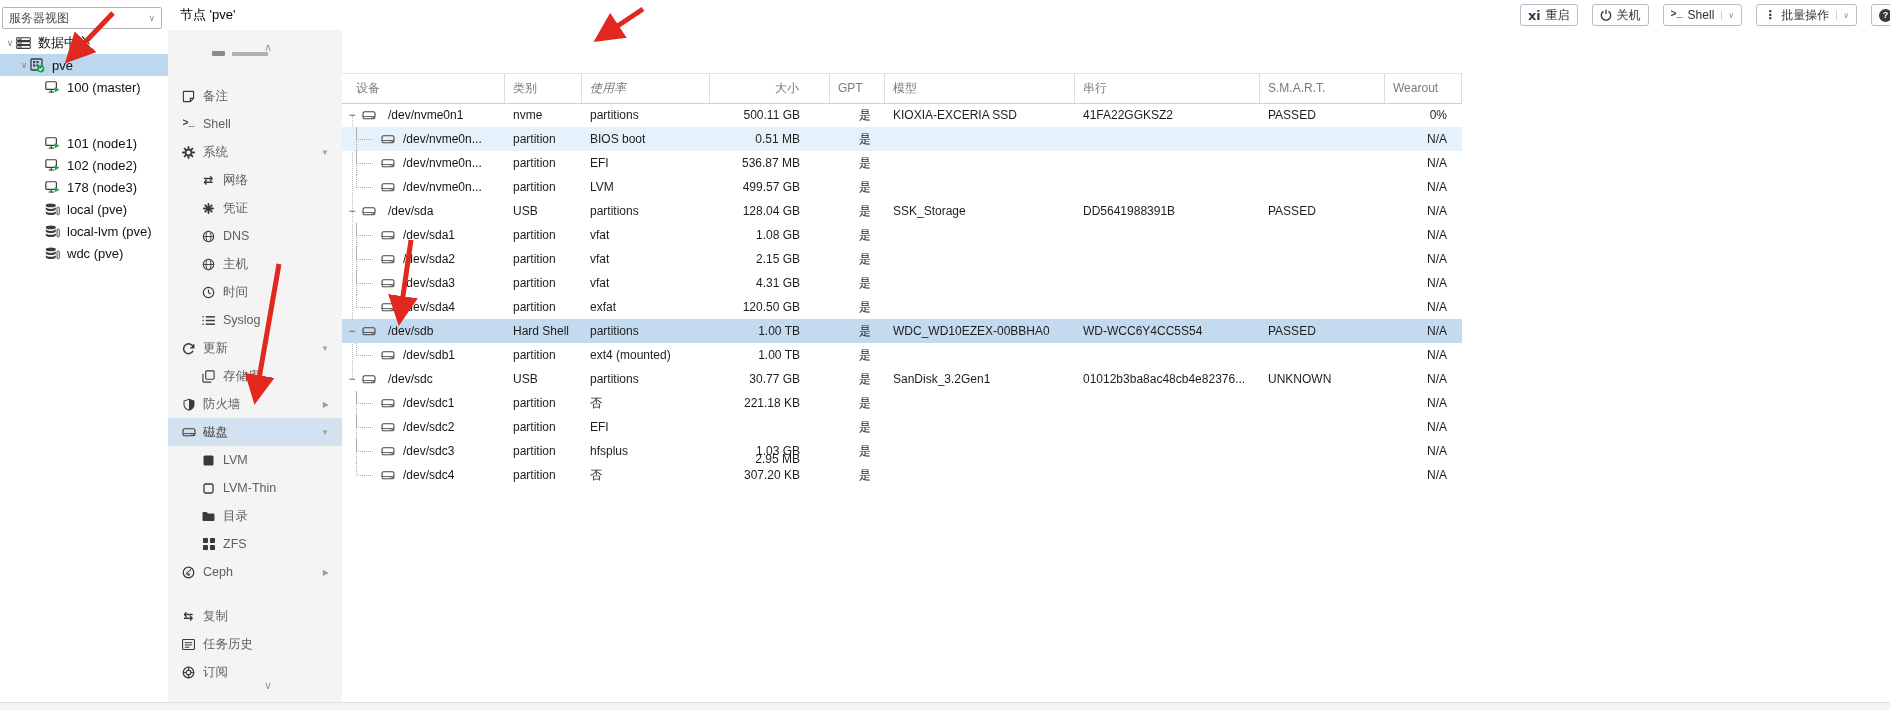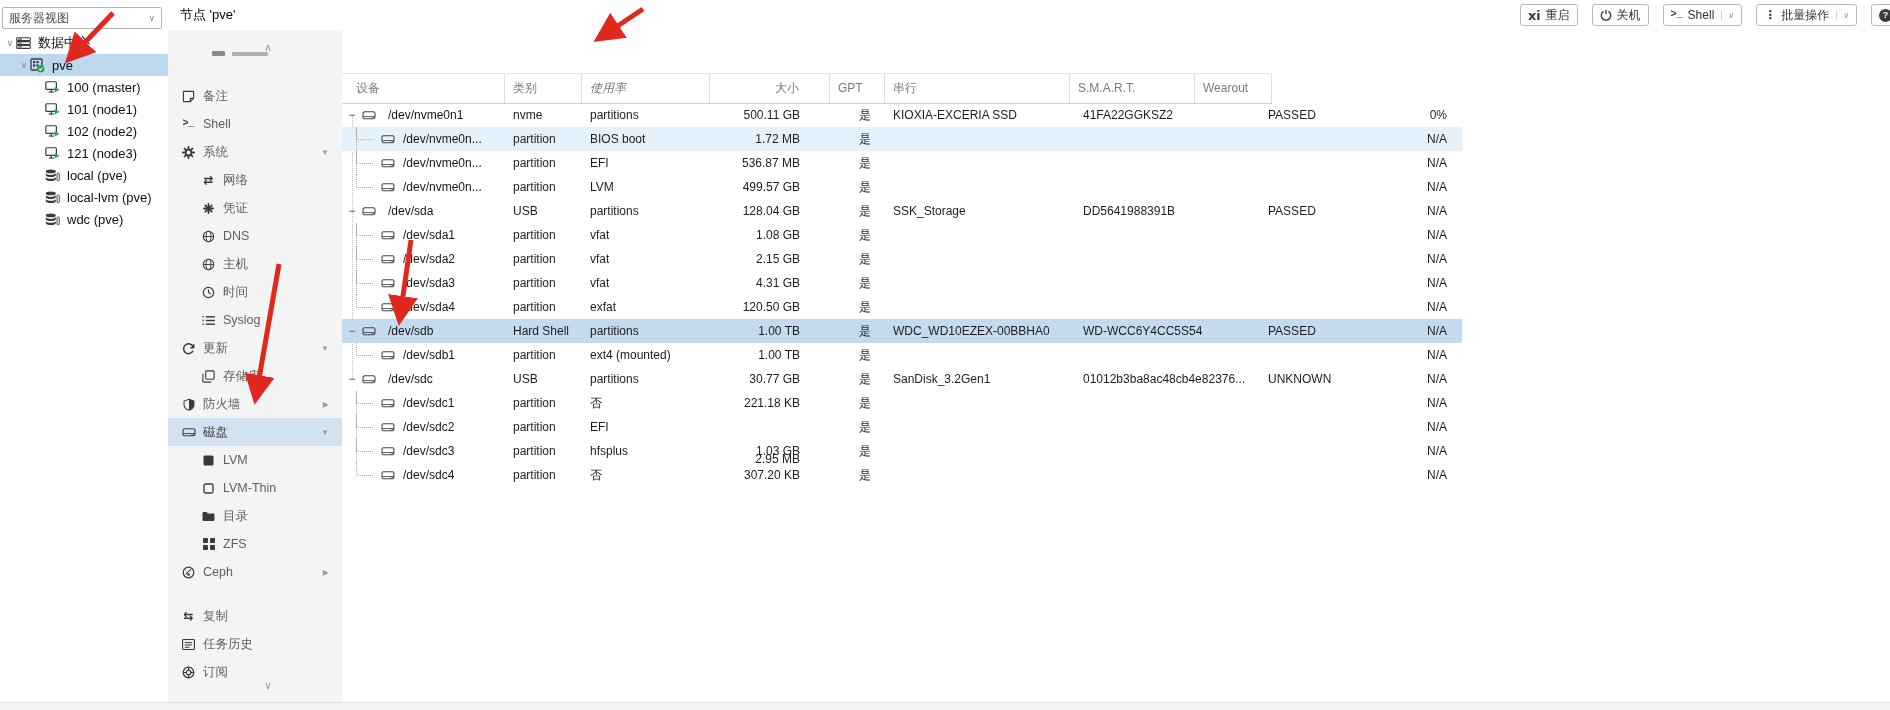--- a/index.html
+++ b/index.html
@@ -127,55 +127,55 @@
         <span class="ticon">
           <svg viewBox="0 0 16 13" width="15" height="12">
             <rect x="0.8" y="0.8" width="11.4" height="8.2" rx="1" fill="none" stroke="currentColor" stroke-width="1.3"></rect>
             <line x1="4" y1="12" x2="9.4" y2="12" stroke="currentColor" stroke-width="1.3"></line>
             <line x1="6.6" y1="9.4" x2="6.6" y2="12" stroke="currentColor" stroke-width="1.3"></line>
             <path d="M10.4 6.4l5.2 3-5.2 3z" fill="#12b347"></path>
           </svg>
         </span>
         <span class="tlabel">100 (master)</span>
       </div>
+      <div class="tree-item" style="padding-left: 32px; margin-top: 34px;">
+        <span class="tspacer"></span>
+        <span class="ticon">
+          <svg viewBox="0 0 16 13" width="15" height="12">
+            <rect x="0.8" y="0.8" width="11.4" height="8.2" rx="1" fill="none" stroke="currentColor" stroke-width="1.3"></rect>
+            <line x1="4" y1="12" x2="9.4" y2="12" stroke="currentColor" stroke-width="1.3"></line>
+            <line x1="6.6" y1="9.4" x2="6.6" y2="12" stroke="currentColor" stroke-width="1.3"></line>
+            <path d="M10.4 6.4l5.2 3-5.2 3z" fill="#12b347"></path>
+          </svg>
+        </span>
+        <span class="tlabel">101 (node1)</span>
+      </div>
       <div class="tree-item" style="padding-left: 32px;">
         <span class="tspacer"></span>
         <span class="ticon">
           <svg viewBox="0 0 16 13" width="15" height="12">
             <rect x="0.8" y="0.8" width="11.4" height="8.2" rx="1" fill="none" stroke="currentColor" stroke-width="1.3"></rect>
             <line x1="4" y1="12" x2="9.4" y2="12" stroke="currentColor" stroke-width="1.3"></line>
             <line x1="6.6" y1="9.4" x2="6.6" y2="12" stroke="currentColor" stroke-width="1.3"></line>
             <path d="M10.4 6.4l5.2 3-5.2 3z" fill="#12b347"></path>
           </svg>
         </span>
-        <span class="tlabel">101 (node1)</span>
+        <span class="tlabel">102 (node2)</span>
       </div>
       <div class="tree-item" style="padding-left: 32px;">
         <span class="tspacer"></span>
         <span class="ticon">
           <svg viewBox="0 0 16 13" width="15" height="12">
             <rect x="0.8" y="0.8" width="11.4" height="8.2" rx="1" fill="none" stroke="currentColor" stroke-width="1.3"></rect>
             <line x1="4" y1="12" x2="9.4" y2="12" stroke="currentColor" stroke-width="1.3"></line>
             <line x1="6.6" y1="9.4" x2="6.6" y2="12" stroke="currentColor" stroke-width="1.3"></line>
             <path d="M10.4 6.4l5.2 3-5.2 3z" fill="#12b347"></path>
           </svg>
         </span>
-        <span class="tlabel">102 (node2)</span>
-      </div>
-      <div class="tree-item" style="padding-left: 32px;">
-        <span class="tspacer"></span>
-        <span class="ticon">
-          <svg viewBox="0 0 16 13" width="15" height="12">
-            <rect x="0.8" y="0.8" width="11.4" height="8.2" rx="1" fill="none" stroke="currentColor" stroke-width="1.3"></rect>
-            <line x1="4" y1="12" x2="9.4" y2="12" stroke="currentColor" stroke-width="1.3"></line>
-            <line x1="6.6" y1="9.4" x2="6.6" y2="12" stroke="currentColor" stroke-width="1.3"></line>
-            <path d="M10.4 6.4l5.2 3-5.2 3z" fill="#12b347"></path>
-          </svg>
-        </span>
-        <span class="tlabel">121 (node3)</span>
+        <span class="tlabel">178 (node3)</span>
       </div>
       <div class="tree-item" style="padding-left: 32px;">
         <span class="tspacer"></span>
         <span class="ticon">
           <svg viewBox="0 0 16 14" width="15" height="13">
             <g fill="currentColor">
               <ellipse cx="6.2" cy="2.6" rx="5.4" ry="2"></ellipse>
               <path d="M0.8 4.4c0 1.1 2.4 2 5.4 2s5.4-.9 5.4-2v2.3c0 1.1-2.4 2-5.4 2S0.8 7.8 0.8 6.7z"></path>
               <path d="M0.8 8.6c0 1.1 2.4 2 5.4 2s5.4-.9 5.4-2v2.4c0 1.1-2.4 2-5.4 2s-5.4-.9-5.4-2z"></path>
             </g>
@@ -484,20 +484,21 @@
   <span class="mscroll" style="top:650px;">∨</span>
 </div>
 
 <div id="content">
   <div id="grid-header">
       <div class="gh-cell first" style="width: 163px;">设备</div>
       <div class="gh-cell " style="width: 77px;">类别</div>
       <div class="gh-cell " style="width: 128px; font-style: italic;">使用率</div>
       <div class="gh-cell ar pr30" style="width: 120px;">大小</div>
       <div class="gh-cell " style="width: 55px;">GPT</div>
+      <div class="gh-cell " style="width: 190px;">模型</div>
       <div class="gh-cell " style="width: 185px;">串行</div>
       <div class="gh-cell " style="width: 125px;">S.M.A.R.T.</div>
       <div class="gh-cell " style="width: 77px;">Wearout</div>
     </div>
   <div id="grid-rows">
     <div class="root-guide"></div>
   <div class="grow ">
         <div class="gcell dev-cell lvl0" style="width: 163px; padding: 0px;">
           <span class="exp">−</span>
           <span class="dicon">
@@ -528,21 +529,21 @@
               <rect x="1" y="3.2" width="14" height="8.2" rx="2" fill="none" stroke="currentColor" stroke-width="1.3"></rect>
               <line x1="1.6" y1="8.8" x2="14.4" y2="8.8" stroke="currentColor" stroke-width="1"></line>
               <circle cx="11.4" cy="10.2" r="0.7" fill="currentColor"></circle>
               <circle cx="13.1" cy="10.2" r="0.7" fill="currentColor"></circle>
             </svg>
           </span>
           <span class="dtext">/dev/nvme0n...</span>
         </div>
         <div class="gcell " style="width: 77px;">partition</div>
         <div class="gcell " style="width: 128px;">BIOS boot</div>
-        <div class="gcell ar pr30" style="width: 120px;">1.72 MB</div>
+        <div class="gcell ar pr30" style="width: 120px;">0.51 MB</div>
         <div class="gcell ar pr14" style="width: 55px;">是</div>
         <div class="gcell " style="width: 190px;"></div>
         <div class="gcell " style="width: 185px;"></div>
         <div class="gcell " style="width: 125px;"></div>
         <div class="gcell ar pr15" style="width: 77px;">N/A</div>
       </div>
       <div class="grow ">
         <div class="gcell dev-cell lvl1" style="width: 163px; padding: 0px;">
           <span class="elbc"></span>
           <span class="elb"></span>

